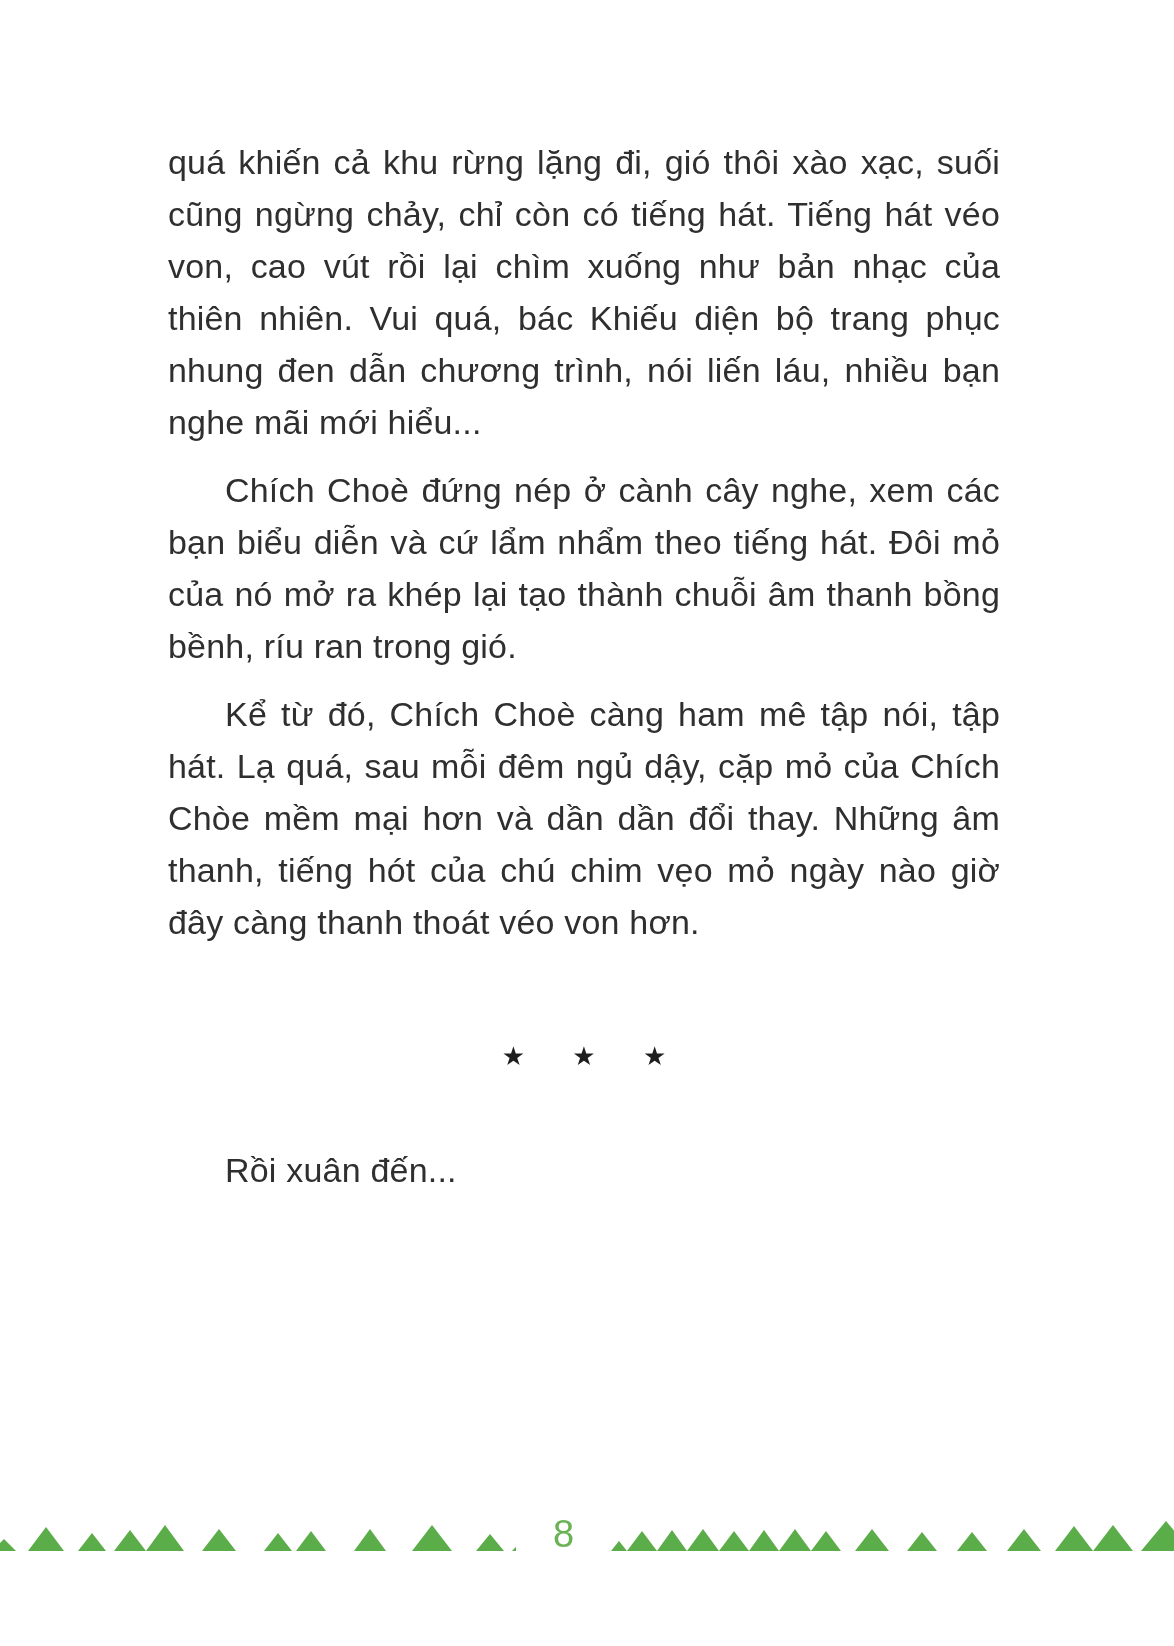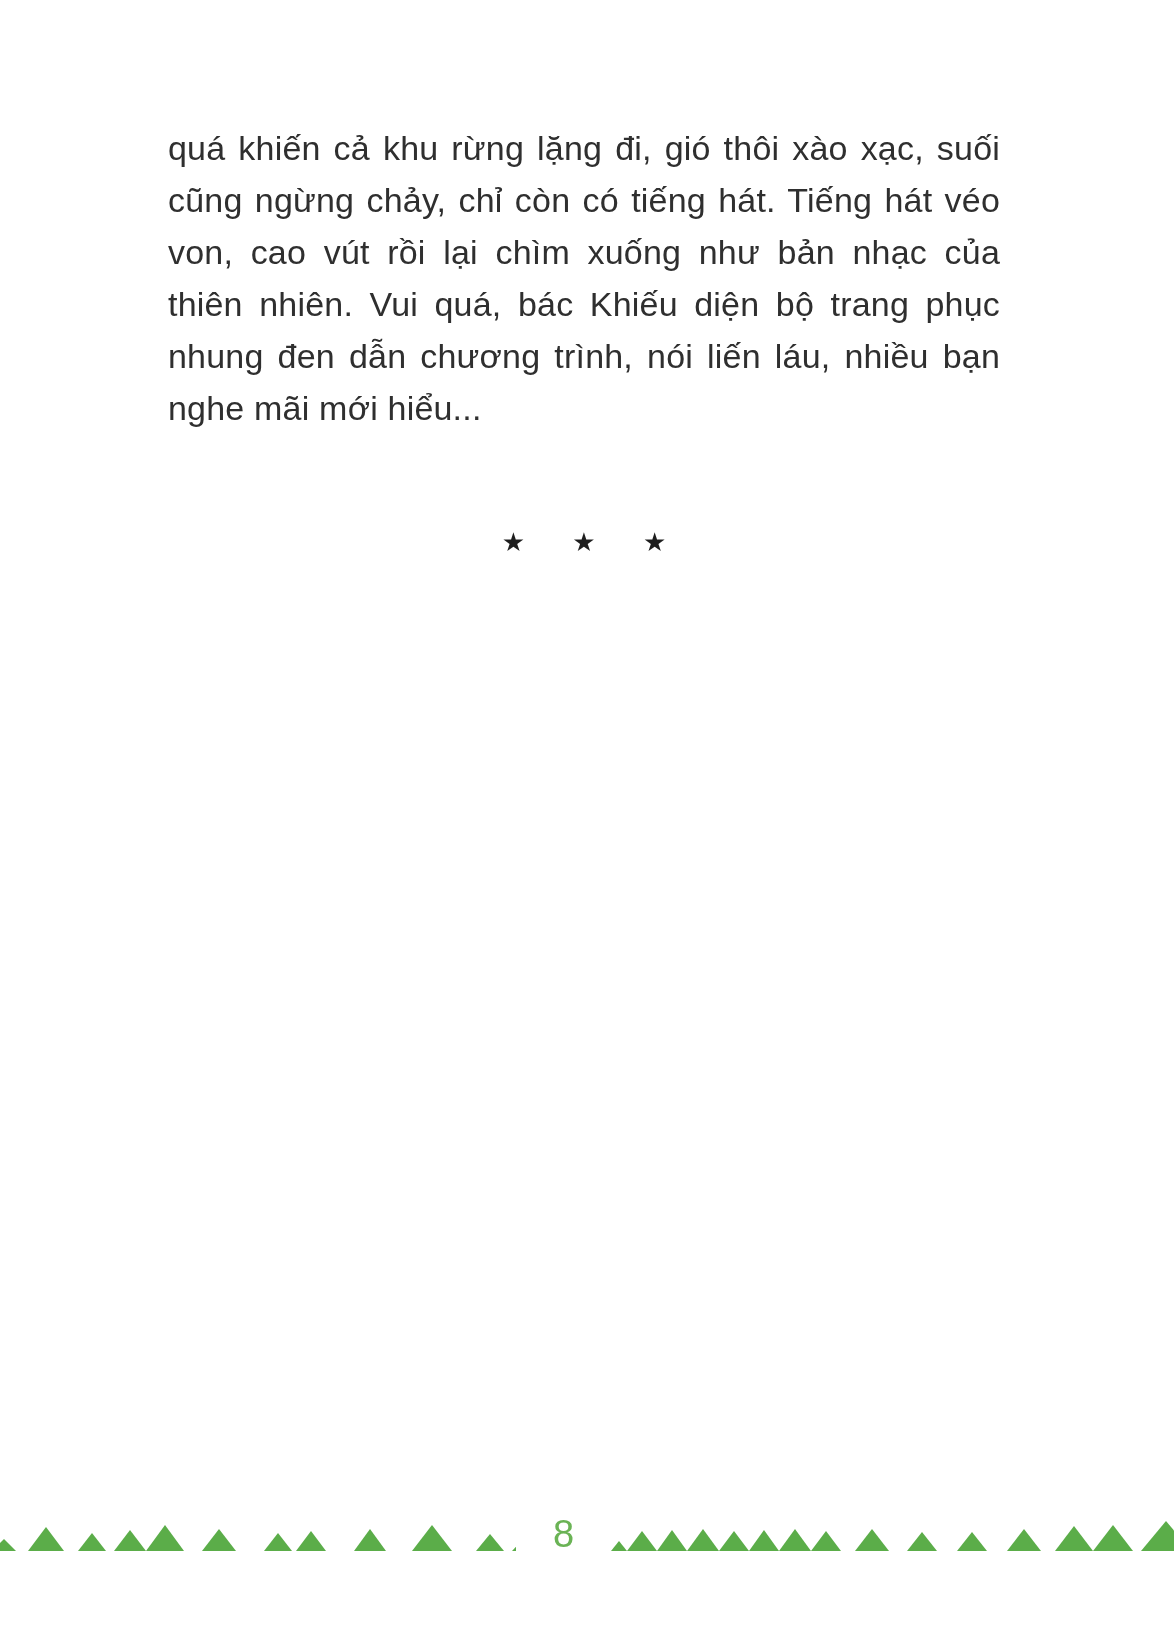--- a/index.html
+++ b/index.html
@@ -77,27 +77,30 @@
     line-height: 34px;
     font-weight: 300;
     color: #6ab355;
   }
 </style>
 </head>
 <body>
 
 <div class="page">
 
-  <div class="text-block" style="color: rgb(47, 47, 47);">
+  <div class="text-block" style="color: rgb(47, 47, 47); margin-top: 14px;">
     <p class="para">quá khiến cả khu rừng lặng đi, gió thôi xào xạc, suối cũng ngừng chảy, chỉ còn có tiếng hát. Tiếng hát véo von, cao vút rồi lại chìm xuống như bản nhạc của thiên nhiên. Vui quá, bác Khiếu diện bộ trang phục nhung đen dẫn chương trình, nói liến láu, nhiều bạn nghe mãi mới hiểu...</p>
+    <p class="para indent">Chích Choè đứng nép ở cành cây nghe, xem các bạn biểu diễn và cứ lẩm nhẩm theo tiếng hát. Đôi mỏ của nó mở ra khép lại tạo thành chuỗi âm thanh bồng bềnh, ríu ran trong gió.</p>
+    <p class="para indent">Kể từ đó, Chích Choè càng ham mê tập nói, tập hát. Lạ quá, sau mỗi đêm ngủ dậy, cặp mỏ của Chích Chòe mềm mại hơn và dần dần đổi thay. Những âm thanh, tiếng hót của chú chim vẹo mỏ ngày nào giờ đây càng thanh thoát véo von hơn.</p>
 
     <div class="separator">
       <span>★ ★ ★</span>
     </div>
 
+    <p class="para indent last">Rồi xuân đến...</p>
   </div>
 
   <div class="footer">
     <div class="tri-row left" id="tri-left">
         <div class="tri" style="border-left-width: 12px; border-right-width: 12px; border-bottom-width: 12px; border-bottom-color: rgb(91, 173, 73); margin-right: 12px;"></div>
         <div class="tri" style="border-left-width: 18px; border-right-width: 18px; border-bottom-width: 24px; border-bottom-color: rgb(91, 173, 73); margin-right: 14px;"></div>
         <div class="tri" style="border-left-width: 14px; border-right-width: 14px; border-bottom-width: 18px; border-bottom-color: rgb(91, 173, 73); margin-right: 8px;"></div>
         <div class="tri" style="border-left-width: 16px; border-right-width: 16px; border-bottom-width: 21px; border-bottom-color: rgb(91, 173, 73); margin-right: 0px;"></div>
         <div class="tri" style="border-left-width: 19px; border-right-width: 19px; border-bottom-width: 26px; border-bottom-color: rgb(91, 173, 73); margin-right: 18px;"></div>
         <div class="tri" style="border-left-width: 17px; border-right-width: 17px; border-bottom-width: 22px; border-bottom-color: rgb(91, 173, 73); margin-right: 28px;"></div>

